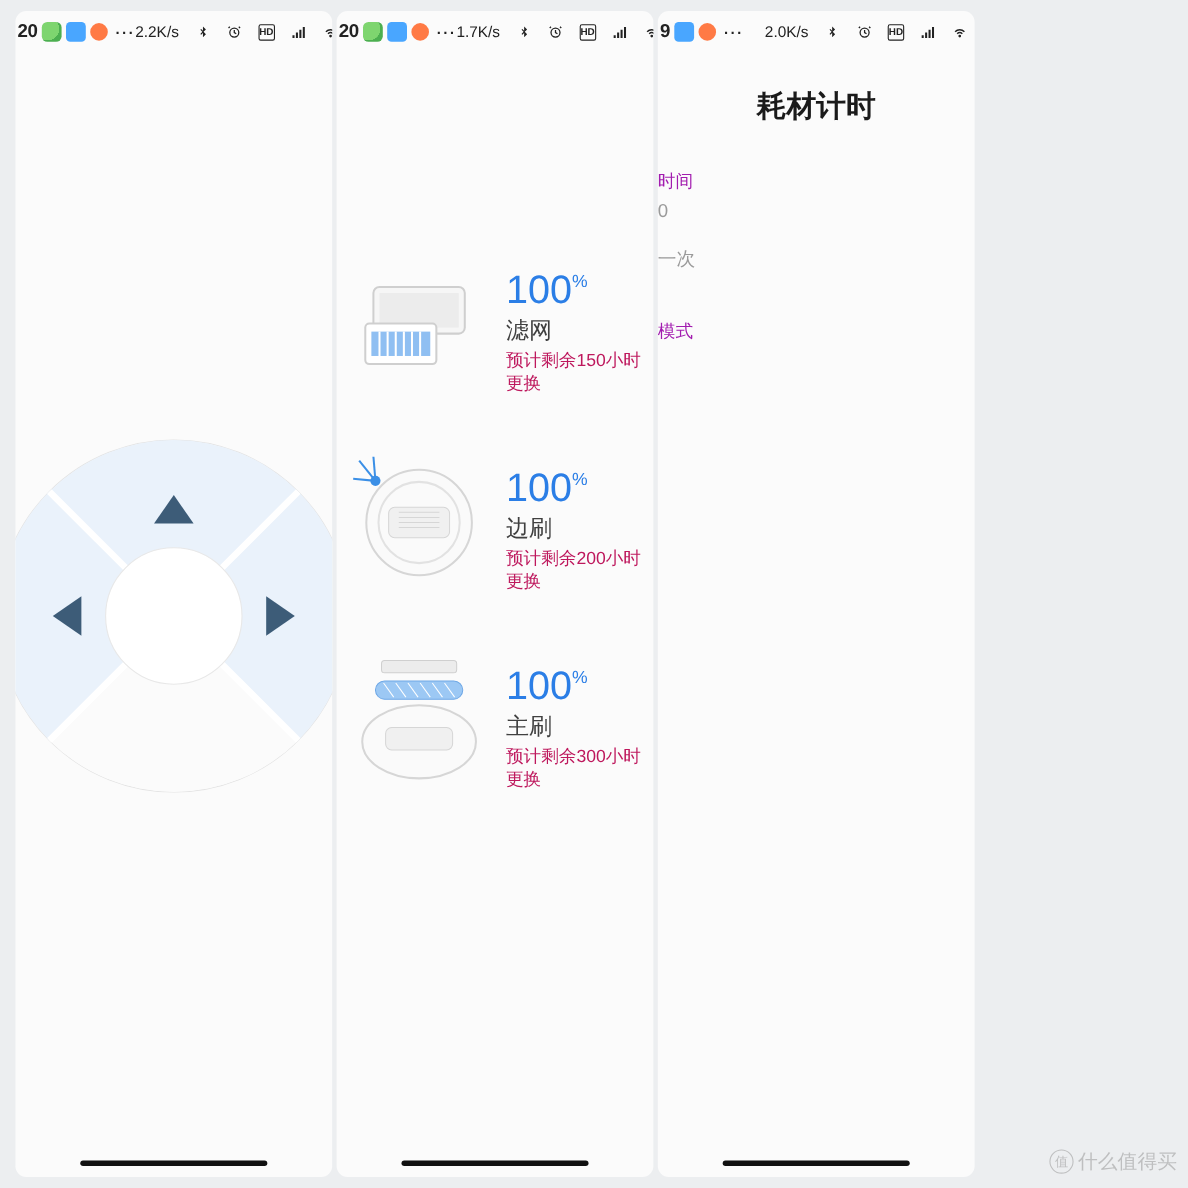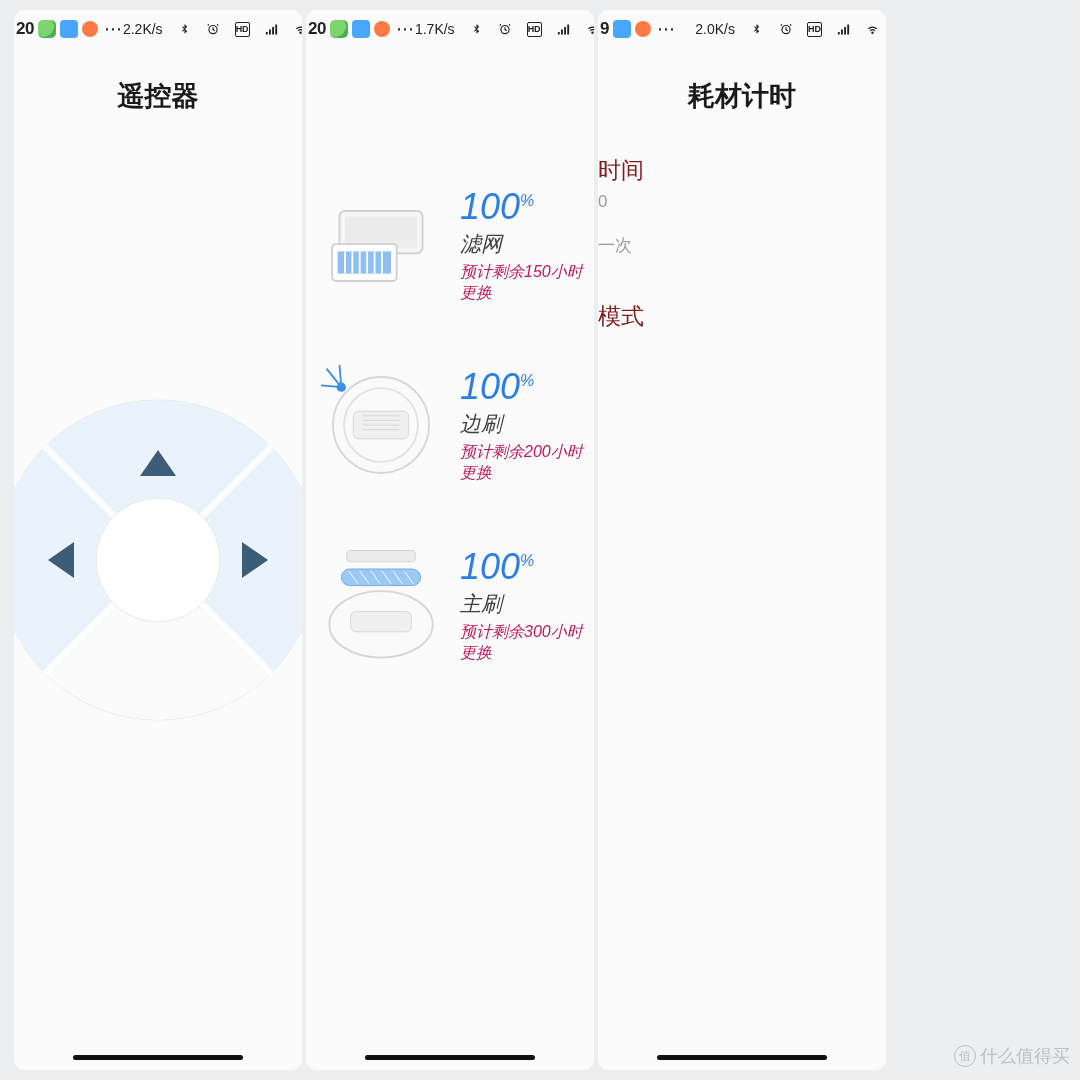--- a/index.html
+++ b/index.html
@@ -64,32 +64,32 @@
   .dpad {
     position:absolute;
     top:370px; left:50%;
     width:360px; height:360px;
     transform:translateX(-50%);
   }
   .dpad svg { width:100%; height:100%; }
 
   
   .cons-list { position:absolute; top:170px; left:10px; right:0; }
-  .cons-item { display:flex; align-items:flex-start; height:180px;font-style:italic; }
+  .cons-item { display:flex; align-items:flex-end; height:180px; }
   .cons-img { width:130px; height:130px; margin-right:14px; display:flex; align-items:center; justify-content:center; }
   .cons-text { flex:1; padding-top:6px; }
   .pct { color:#2b7ee6; font-size:36px; font-weight:500; }
   .pct sup { font-size:16px; font-weight:500; vertical-align: top; position:relative; top:6px;}
   .cons-name { font-size:21px; color:#404040; margin-top:2px; }
   .cons-sub  { font-size:16px; color:#be185d; margin-top:4px; }
 
   
   .sched { position:absolute; top:145px; left:0; right:0; padding-right:20px; }
   .sched-row { margin-bottom:22px; }
-  .sched-label { font-size:23px; color:#7f1d1d; font-weight:500; }
+  .sched-label { font-size:16px; color:#a21caf; font-weight:500; }
   .sched-val   { font-size:17px; color:#9a9a9a; margin-top:6px; }
 
   
   .home-ind {
     position:absolute; bottom:10px; left:50%;
     transform:translateX(-50%);
     width:170px; height:5px;
     background:#111; border-radius:3px;
   }
 
@@ -140,21 +140,20 @@
             </svg>
         </span>
         <span class="tiny-ic">
           <svg viewBox="0 0 24 24" width="16" height="16">
               <path fill="#222" d="M12 20a2 2 0 100-4 2 2 0 000 4zm-4.5-6a6.5 6.5 0 019 0l-1.5 1.5a4.4 4.4 0 00-6 0L7.5 14zm-3-3a10.7 10.7 0 0115 0l-1.5 1.5a8.6 8.6 0 00-12 0L4.5 11z"></path>
             </svg>
         </span>
       </div>
     </div>
 
-    <div class="title">遥控器</div>
 
     <div class="dpad">
       <svg viewBox="0 0 360 360">
         <defs>
           <clipPath id="donut">
               <path d="M180 20a160 160 0 100 320 160 160 0 000-320zm0 100a60 60 0 110 120 60 60 0 010-120z" clip-rule="evenodd"></path>
             </clipPath>
         </defs>
         <circle cx="180" cy="180" r="160" fill="#ffffff" stroke="#e3e3e3" stroke-width="1"></circle>
         <g clip-path="url(#donut)">

